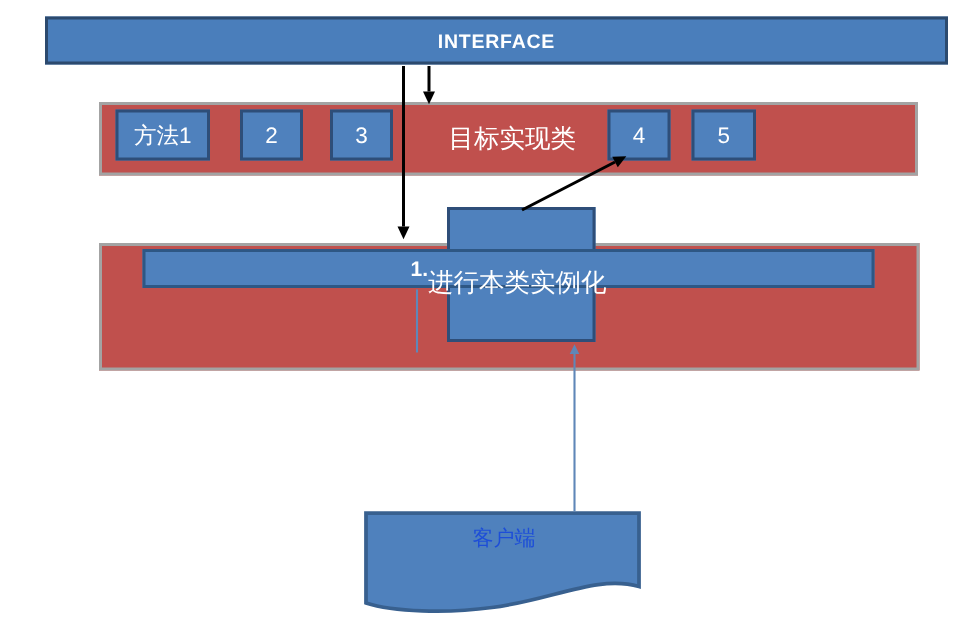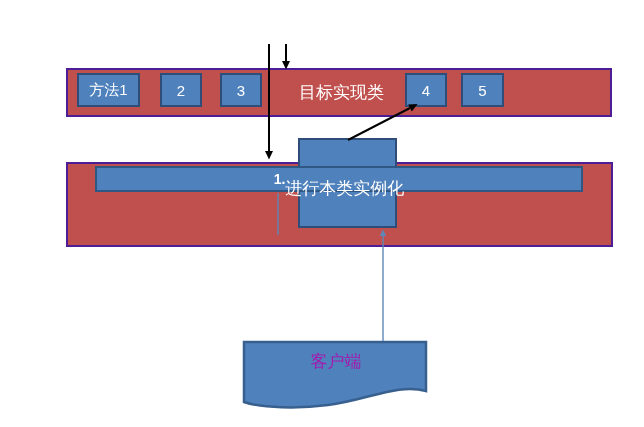--- a/index.html
+++ b/index.html
@@ -2,21 +2,21 @@
 <html><head>
 <meta charset="utf-8">
 <style>
   html,body{margin:0;padding:0;background:#ffffff;}
   #canvas{
     position:relative;width:644px;height:427px;background:#ffffff;
     font-family:"Liberation Sans","DejaVu Sans",sans-serif;overflow:hidden;
   }
   .abs{position:absolute;box-sizing:border-box;}
   .blue-shape{background:#4f81bd;border:2px solid #2e4e79;}
-  .red-bar{background:#c0504d;border:2px solid #4c1d95;}
+  .red-bar{background:#c0504d;border:2px solid #a3a3a3;}
   .wtxt{color:#ffffff;}
   
   #interface-bar{
     left:30px;top:11px;width:602px;height:32px;
     background:#4a7ebb;border:2px solid #2c4a6e;
     display:flex;align-items:center;justify-content:center;
     font-size:13px;font-weight:bold;letter-spacing:0.5px;
   }
   
   #class-bar{left:66px;top:68px;width:546px;height:49px;}
@@ -37,29 +37,30 @@
     left:95px;top:166px;width:488px;height:26px;
     border-color:#2e5784;
     display:flex;align-items:center;justify-content:center;
   }
   #instance-bar .num{font-size:14px;font-weight:bold;color:#fff;}
   #instance-bar .lbl{font-size:17px;color:#fff;margin-top:19px;}
   
   #client-doc{left:240px;top:336px;width:192px;height:80px;}
   #client-label{
     left:240px;top:350px;width:192px;text-align:center;
-    font-size:17px;color:#a21caf;
+    font-size:14px;color:#1d4ed8;
   }
   #connector-layer{left:0;top:0;width:644px;height:427px;pointer-events:none;}
 </style>
 </head>
 <body>
 
 <div id="canvas">
 
+  <div id="interface-bar" class="abs wtxt">INTERFACE</div>
 
   <div id="class-bar" class="abs red-bar">
     <div class="method-box" style="left:9px;width:63px;">方法1</div>
     <div class="method-box" style="left:92px;width:42px;">2</div>
     <div class="method-box" style="left:152px;width:42px;">3</div>
     <div id="class-label">目标实现类</div>
     <div class="method-box" style="left:337px;width:42px;">4</div>
     <div class="method-box" style="left:393px;width:43px;">5</div>
   </div>
 

